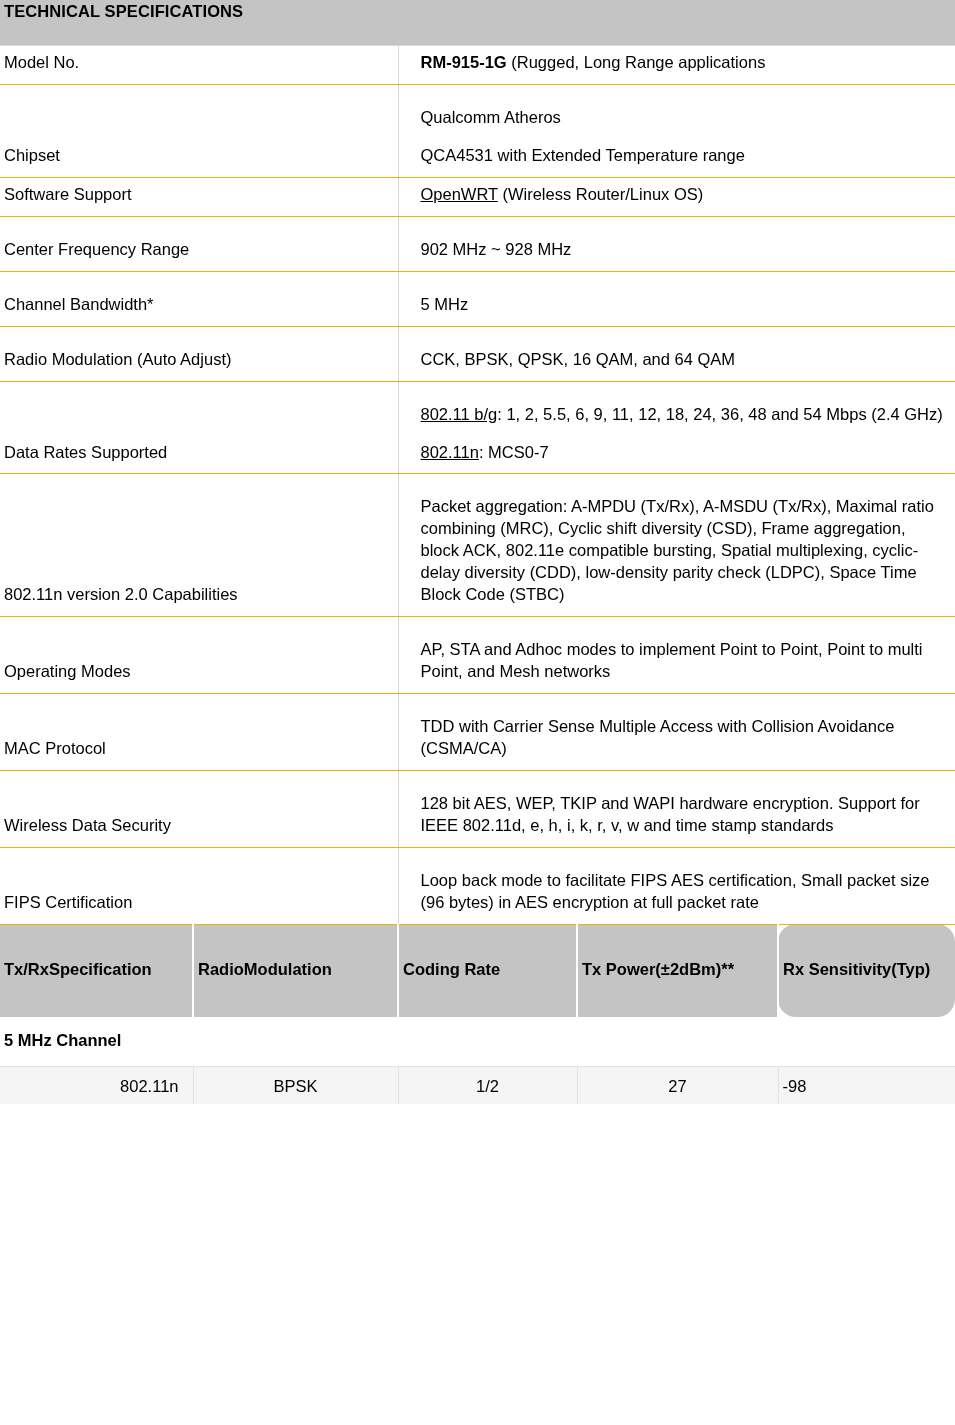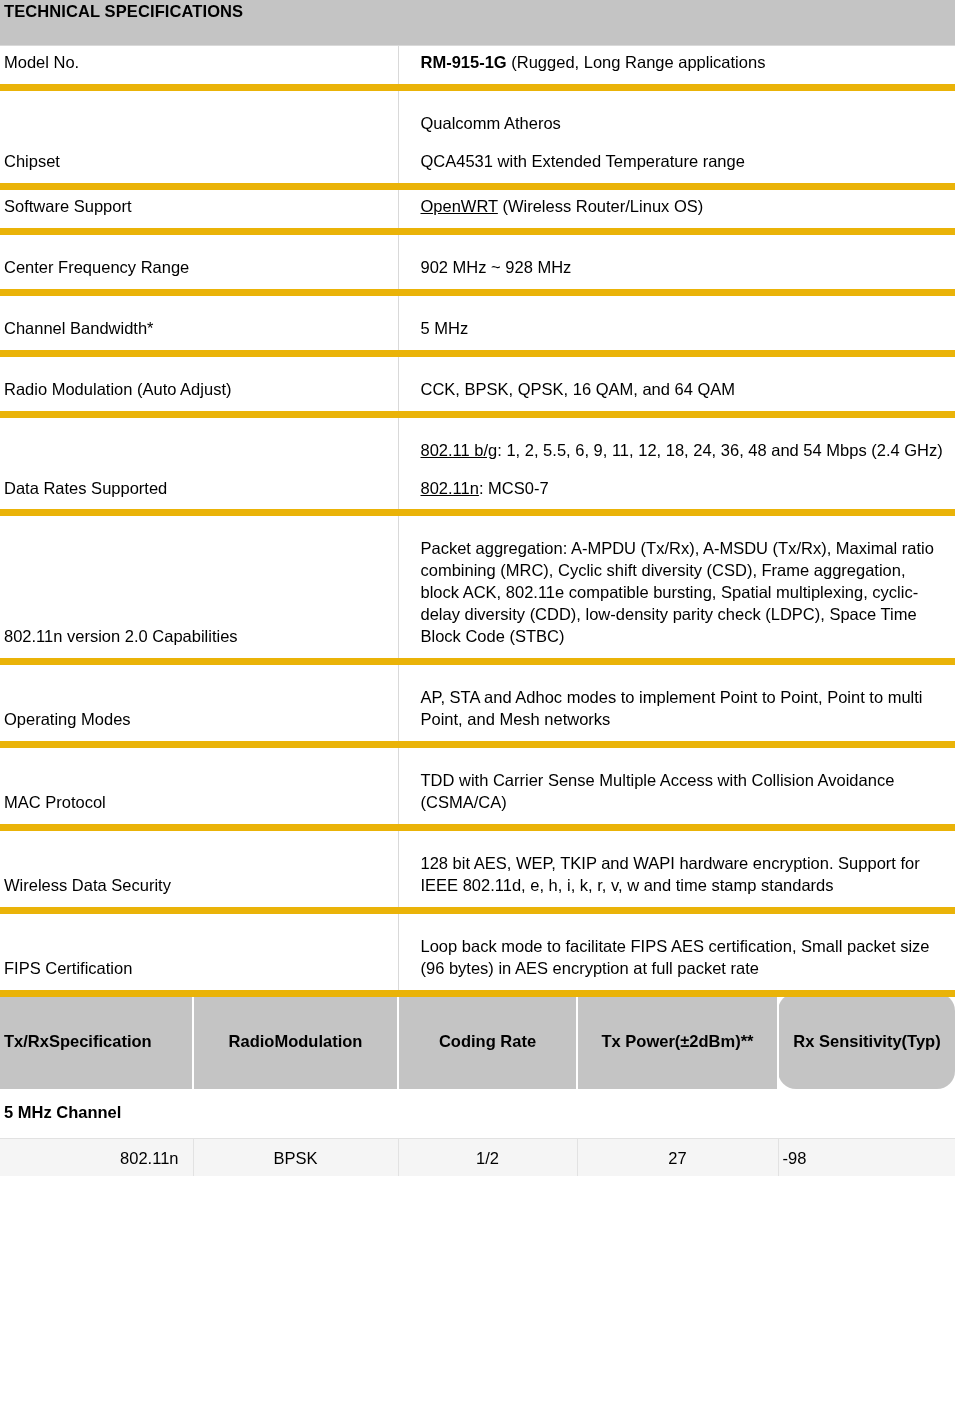--- a/index.html
+++ b/index.html
@@ -28,21 +28,21 @@
     padding: 2px 12px 0 4px;
     font-size: 16.5px;
     font-weight: bold;
     letter-spacing: 0.1px;
     border: none;
   }
 
   
   .spec-row > td {
     border-top: 1px solid #d9d9d9;
-    border-bottom: 7px solid #eab308;
+    border-bottom: 1px solid #eab308;
     vertical-align: bottom;
     font-size: 16.5px;
     line-height: 1.33;
   }
   .spec-label {
     width: 398px;
     border-right: 1px solid #d9d9d9;
     padding: 6px 6px 10px 4px;
   }
   .spec-value {
@@ -54,21 +54,20 @@
 
   b.model { font-weight: bold; margin-top: 20px; }
   u.u { text-decoration: underline; }
 
   
   .subhead-row > td {
     background: #c4c4c4;
     font-weight: bold;
     font-size: 16.5px;
     line-height: 1.3;
-    text-align: center;
     vertical-align: middle;
     padding: 10px 4px 12px 4px;
     border-right: 2px solid #ffffff;
     height: 70px;
   }
   .subhead-row > td:last-child { border-right: none; border-radius: 18px; }
   .subhead-row > td.left-al { text-align: left; padding-left: 4px; }
 
   .band-row > td {
     font-weight: bold;

